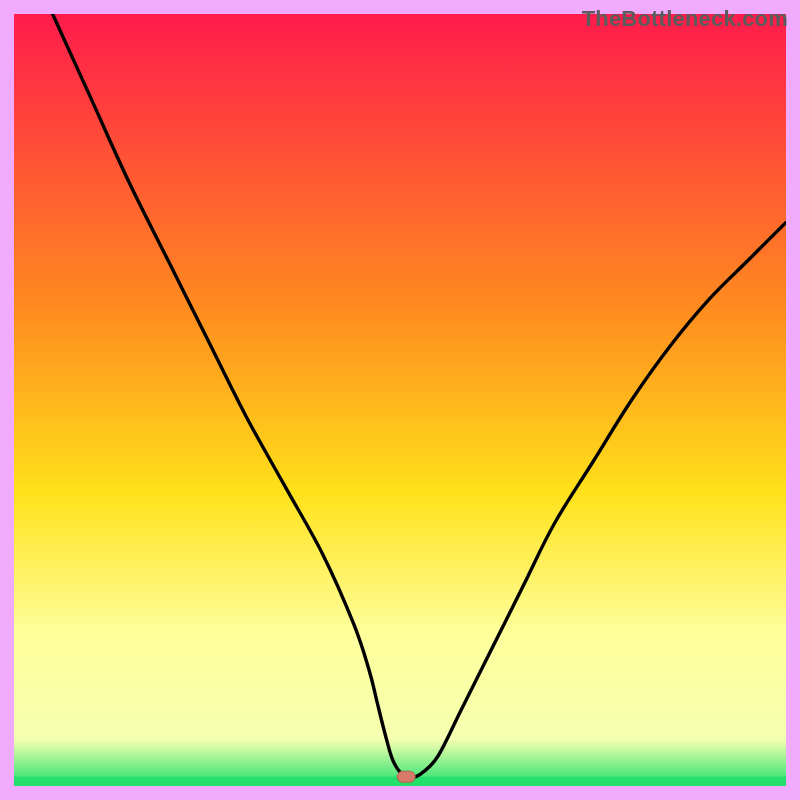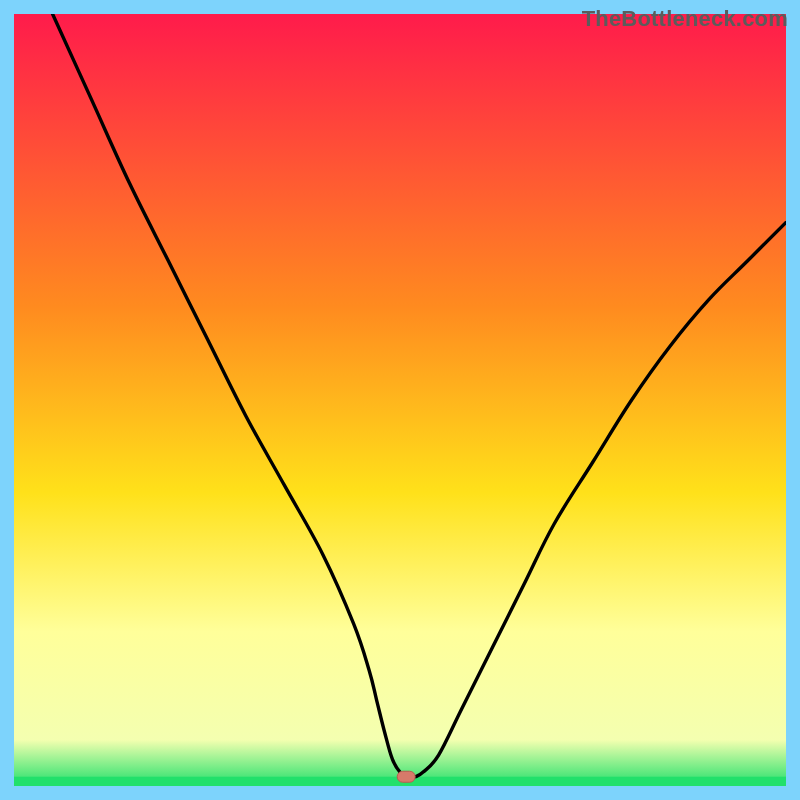--- a/index.html
+++ b/index.html
@@ -8,21 +8,21 @@
     width: 800px;
     height: 800px;
     background: #000;
     font-family: Arial, Helvetica, sans-serif;
     overflow: hidden;
   }
   .stage {
     position: relative;
     width: 800px;
     height: 800px;
-    background: #7dd3fc;
+    background: #f0abfc;
   }
   .plot {
     position: absolute;
     left: 14px;
     top: 14px;
     width: 772px;
     height: 772px;
     overflow: hidden;
   }
   .plot svg {

